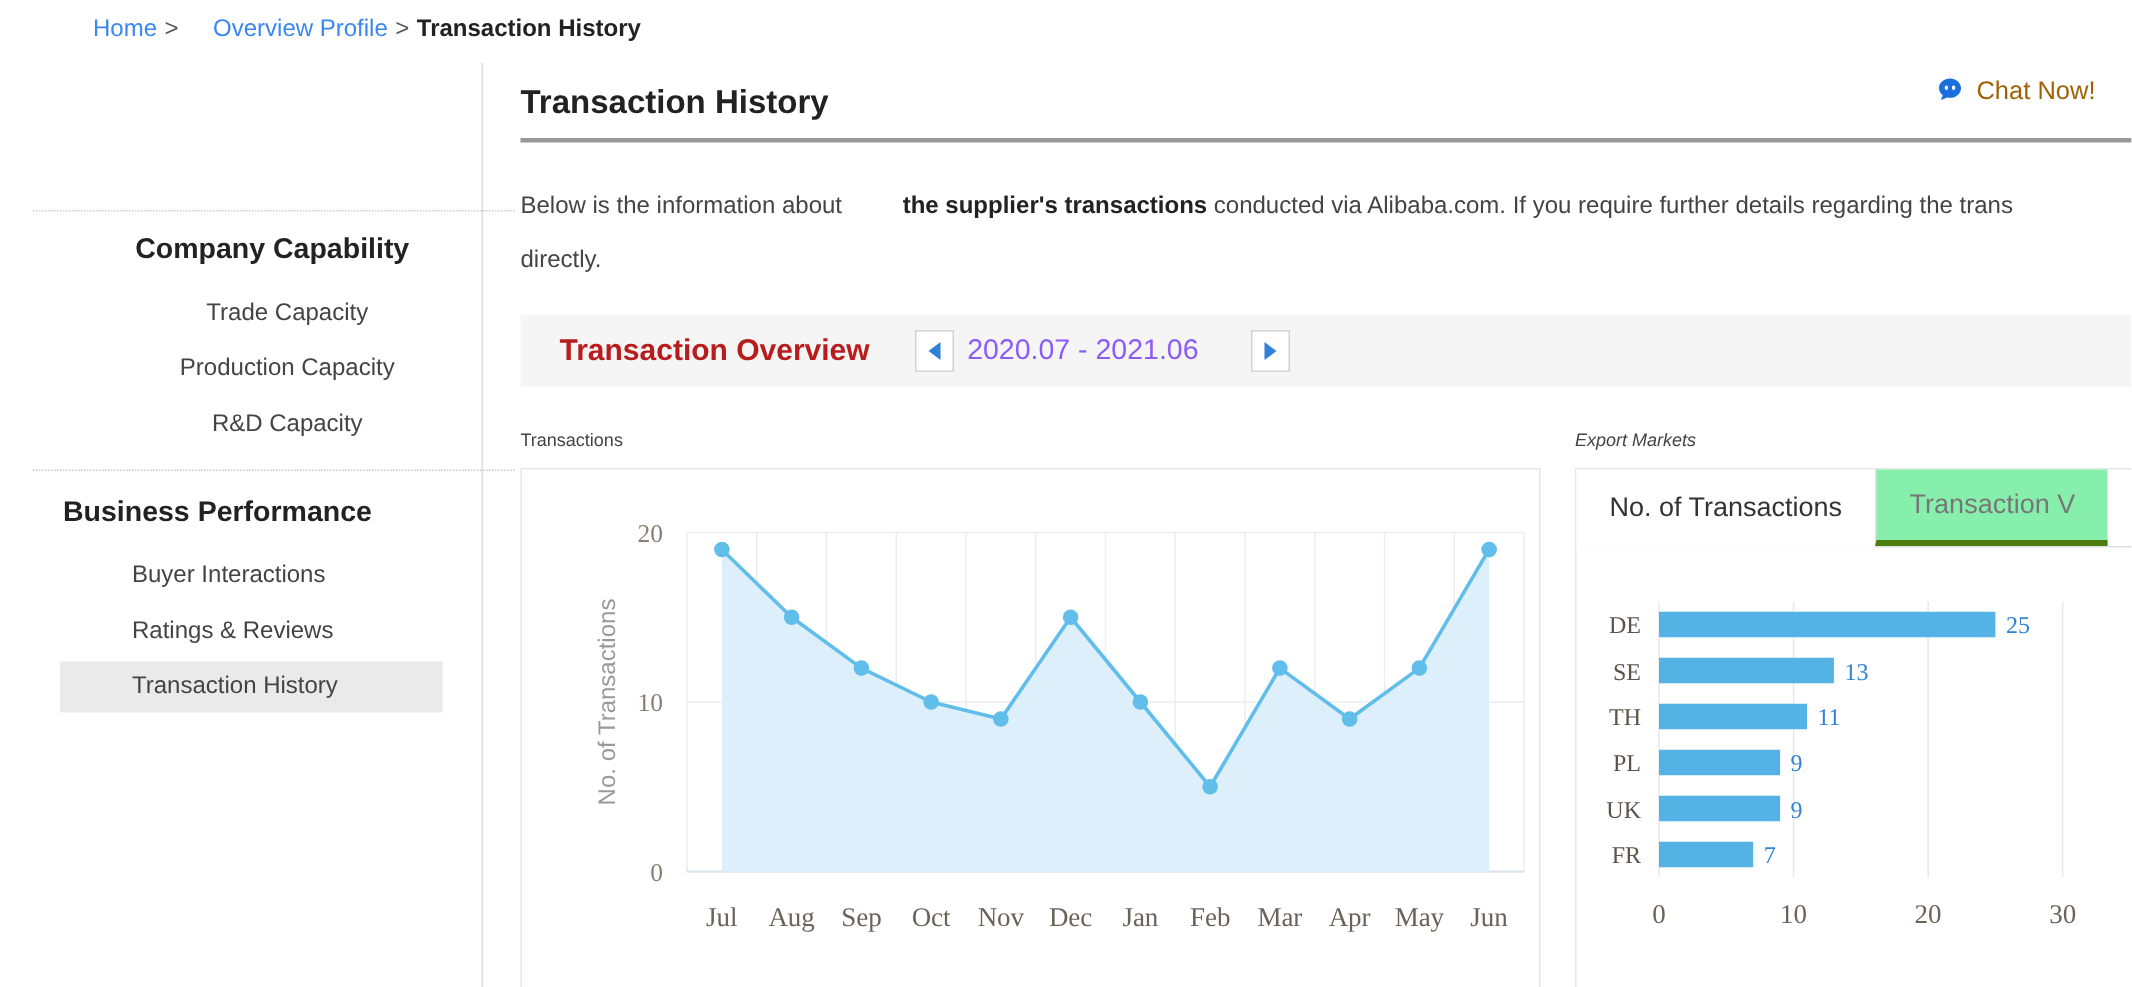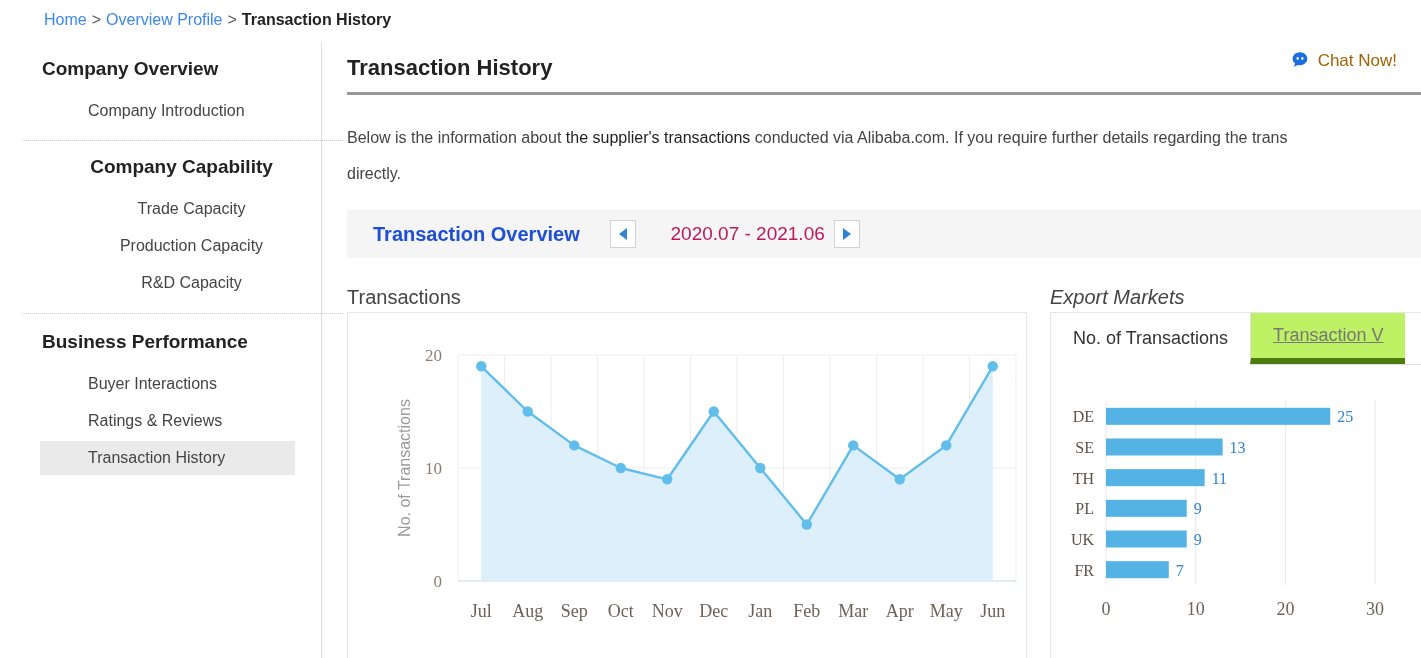--- a/index.html
+++ b/index.html
@@ -12,21 +12,21 @@
   }
 
   
   .breadcrumb {
     position: absolute;
     left: 44px; top: 9px;
     font-size: 16px;
     white-space: nowrap;
     line-height: 22px;
   }
-  .bc-link { color: #3b87f2; text-decoration: none; }
+  .bc-link { color: #3b87f2; text-decoration: none; margin-left: 18px; }
   .bc-sep { color: #555; margin: 0 5px; }
   .bc-current { color: #222; font-weight: bold; }
 
   
   .sidebar {
     position: absolute;
     left: 0; top: 42px;
     width: 322px; height: 616px;
     border-right: 1px solid #dcdcdc;
     background: #fff;
@@ -88,35 +88,35 @@
   .chat-icon { width: 22px; height: 22px; display: block; }
 
   .intro {
     position: absolute;
     left: 24px; top: 78px;
     width: 1200px;
     font-size: 16px;
     color: #444;
     line-height: 36px;
   }
-  .intro b { color: #222; font-weight: normal; }
+  .intro b { color: #222; font-weight: bold; margin-left: 36px; }
 
   
   .overview-bar {
     position: absolute;
     left: 24px; top: 168px;
     width: 1074px; height: 48px;
     background: #f5f5f5;
     display: flex;
     align-items: center;
   }
   .overview-title {
     font-size: 20px;
     font-weight: bold;
-    color: #1d4ed8;
+    color: #b91c1c;
     margin-left: 26px;
     white-space: nowrap;
   }
   .date-nav {
     display: flex;
     align-items: center;
     margin-left: 30px;
     gap: 9px;
   }
   .nav-btn {
@@ -134,30 +134,30 @@
     border-bottom: 6px solid transparent;
     border-right: 8px solid #2f82d8;
   }
   .tri-right {
     border-top: 6px solid transparent;
     border-bottom: 6px solid transparent;
     border-left: 8px solid #2f82d8;
   }
   .date-range {
     font-size: 19px;
-    color: #be185d;
+    color: #8b5cf6;
     white-space: nowrap;
     min-width: 180px;
-    text-align: right;
+    text-align: left;
   }
 
   
   .chart-caption {
     position: absolute;
-    font-size: 20px;
+    font-size: 12px;
     color: #444;
     white-space: nowrap;
   }
   #cap-left  { left: 24px; top: 244px; }
   #cap-right { left: 727px; top: 244px; font-style: italic; }
 
   
   .panel-left {
     position: absolute;
     left: 24px; top: 270px;
@@ -189,43 +189,37 @@
     white-space: nowrap;
     cursor: pointer;
   }
   .tab.active {
     background: #fff;
     color: #333;
     border-bottom: 1px solid #fff;
     margin-bottom: -1px;
   }
   .tab.inactive {
-    background: #bef264;
+    background: #86efac;
     color: #777;
     border-left: 1px solid #e0e0e0;
-    border-bottom: 6px solid #4d7c0f;
-    text-decoration: underline;
+    border-bottom: 4px solid #4d7c0f;
   }
 
   svg { display: block; }
 </style>
 </head>
 <body>
 
 <div class="breadcrumb">
   <a class="bc-link" href="#">Home</a><span class="bc-sep">&gt;</span><a class="bc-link" href="#">Overview Profile</a><span class="bc-sep">&gt;</span><span class="bc-current">Transaction History</span>
 </div>
 
 <div class="sidebar">
 
-  <div style="position:absolute;left:0;top:16px;width:100%;">
-    <div class="side-group-title">Company Overview</div>
-    <div style="height:14px;"></div>
-    <div class="side-item">Company Introduction</div>
-  </div>
 
   <div class="side-divider" style="position:absolute;left:0;top:98px;width:100%;"></div>
 
   <div style="position:absolute;left:0;top:114px;width:100%;text-align:center;">
     <div class="side-group-title">Company Capability</div>
     <div style="height:14px;"></div>
     <div class="side-item">Trade Capacity</div>
     <div style="height:3px;"></div>
     <div class="side-item">Production Capacity</div>
     <div style="height:3px;"></div>

